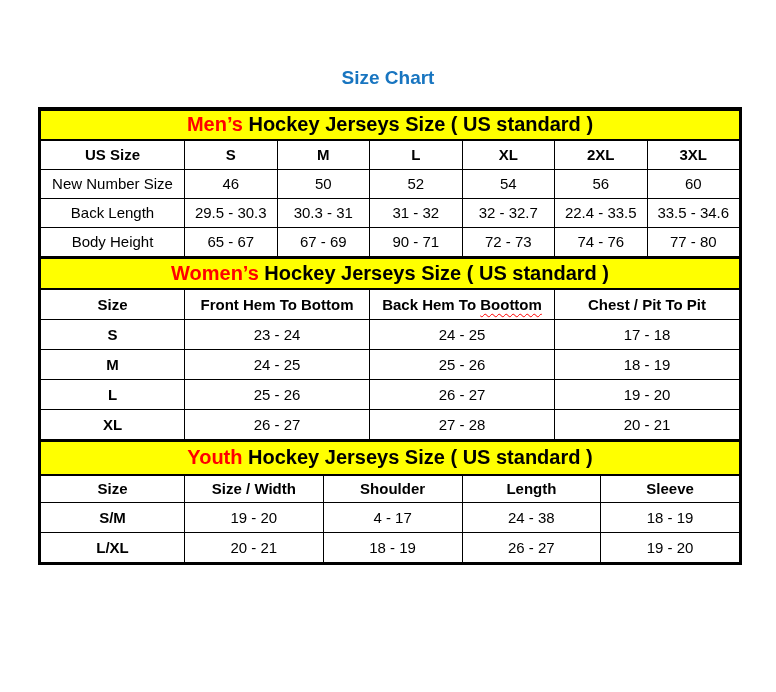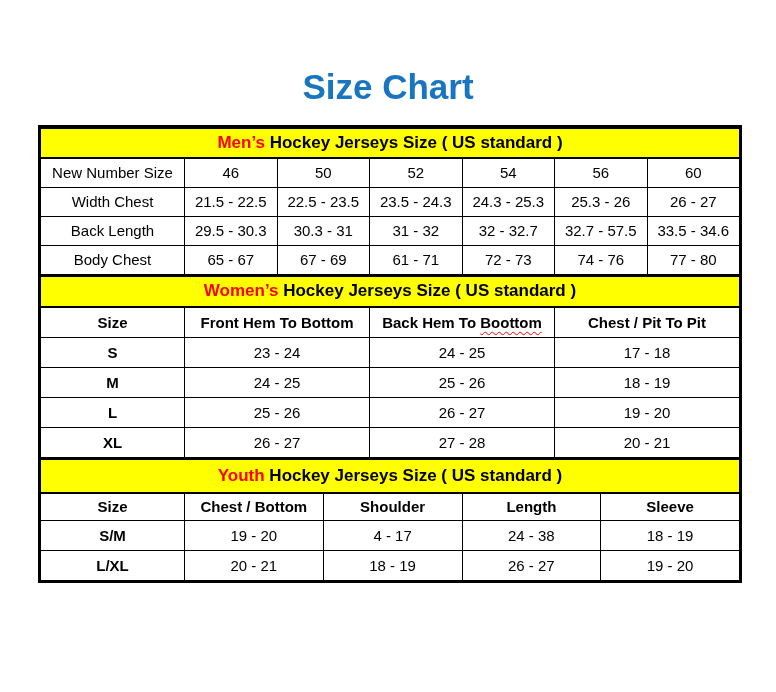--- a/index.html
+++ b/index.html
@@ -10,21 +10,21 @@
   body {
     width: 776px;
     height: 692px;
     overflow: hidden;
     font-family: "Liberation Sans", sans-serif;
     color: #000;
   }
   .page-title {
     margin-top: 68px;
     text-align: center;
-    font-size: 35px;
+    font-size: 19px;
     font-weight: 700;
     line-height: 1.1;
     color: var(--title-blue, #1875c0);
     letter-spacing: 0px;
   }
   .chart-wrap {
     width: 700px;
     margin: 18px 0 0 38px;
     border: 2px solid #000;
   }
@@ -40,21 +40,21 @@
     text-align: center;
     vertical-align: middle;
     padding: 1px 2px;
     font-size: 15px;
     overflow: hidden;
     white-space: nowrap;
   }
   tr.section-head td {
     background: var(--section-yellow, #ffff00);
     height: 36px;
-    font-size: 17px;
+    font-size: 20px;
     font-weight: 700;
     border-top: 2px solid #000;
     border-bottom: 2px solid #000;
   }
   table.youth tr.section-head td { height: 30px; }
   tr.section-head .accent { color: var(--accent-red, #ff0000); }
   tr.col-head th { font-weight: 700; height: 26px; }
   table.mens td { height: 26px; }
   table.womens td { height: 27px; }
   table.womens tr.col-head th { height: 27px; }
@@ -83,52 +83,52 @@
         <col>
         <col>
         <col>
         <col>
         <col>
       </colgroup>
       <tbody>
         <tr class="section-head">
           <td colspan="7"><span class="accent">Men’s</span> Hockey Jerseys Size ( US standard )</td>
         </tr>
+        <tr class="col-head">
+          <th>US Size</th>
+          <th>S</th>
+          <th>M</th>
+          <th>L</th>
+          <th>XL</th>
+          <th>2XL</th>
+          <th>3XL</th>
+        </tr>
         <tr>
           <td class="row-label">New Number Size</td>
           <td class="value-cell">46</td>
           <td class="value-cell">50</td>
           <td class="value-cell">52</td>
           <td class="value-cell">54</td>
           <td class="value-cell">56</td>
           <td class="value-cell">60</td>
         </tr>
         <tr>
-          <td class="row-label">Width Chest</td>
-          <td class="value-cell">21.5 - 22.5</td>
-          <td class="value-cell">22.5 - 23.5</td>
-          <td class="value-cell">23.5 - 24.3</td>
-          <td class="value-cell">24.3 - 25.3</td>
-          <td class="value-cell">25.3 - 26</td>
-          <td class="value-cell">26 - 27</td>
-        </tr>
-        <tr>
           <td class="row-label">Back Length</td>
           <td class="value-cell">29.5 - 30.3</td>
           <td class="value-cell">30.3 - 31</td>
           <td class="value-cell">31 - 32</td>
           <td class="value-cell">32 - 32.7</td>
-          <td class="value-cell">32.7 - 57.5</td>
+          <td class="value-cell">22.4 - 33.5</td>
           <td class="value-cell">33.5 - 34.6</td>
         </tr>
         <tr>
-          <td class="row-label">Body Chest</td>
+          <td class="row-label">Body Height</td>
           <td class="value-cell">65 - 67</td>
           <td class="value-cell">67 - 69</td>
-          <td class="value-cell">61 - 71</td>
+          <td class="value-cell">90 - 71</td>
           <td class="value-cell">72 - 73</td>
           <td class="value-cell">74 - 76</td>
           <td class="value-cell">77 - 80</td>
         </tr>
       </tbody>
     </table>
     <table class="size-table womens">
       <colgroup>
         <col class="label-col">
         <col>
@@ -178,21 +178,21 @@
         <col>
         <col>
         <col>
       </colgroup>
       <tbody>
         <tr class="section-head">
           <td colspan="5"><span class="accent">Youth</span> Hockey Jerseys Size ( US standard )</td>
         </tr>
         <tr class="col-head">
           <th>Size</th>
-          <th>Chest / Bottom</th>
+          <th>Size / Width</th>
           <th>Shoulder</th>
           <th>Length</th>
           <th>Sleeve</th>
         </tr>
         <tr>
           <td class="row-label">S/M</td>
           <td class="value-cell">19 - 20</td>
           <td class="value-cell">4 - 17</td>
           <td class="value-cell">24 - 38</td>
           <td class="value-cell">18 - 19</td>

